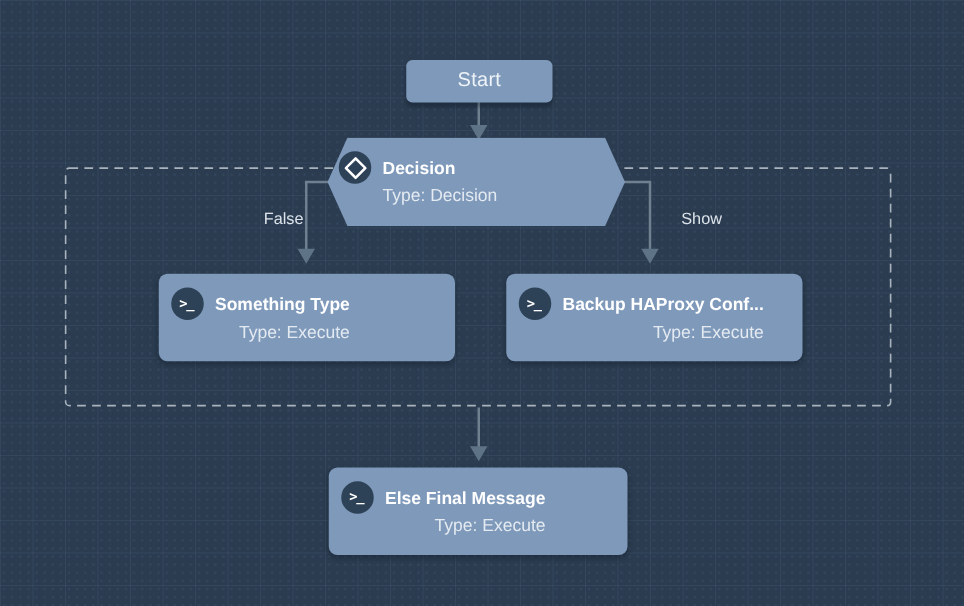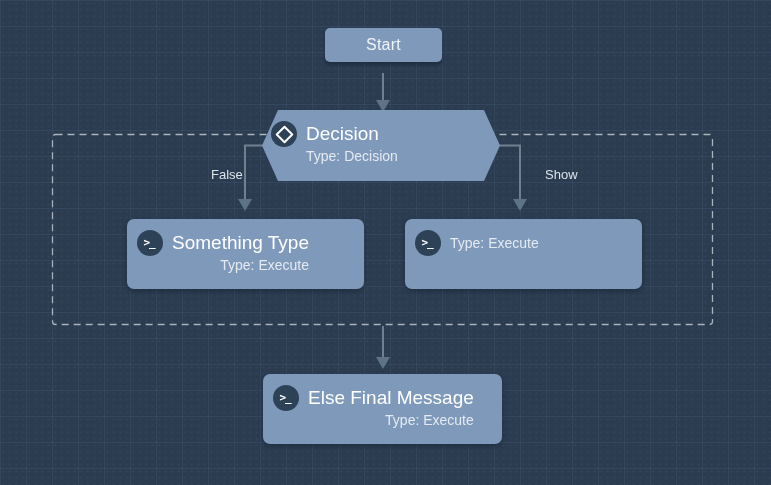--- a/index.html
+++ b/index.html
@@ -24,21 +24,21 @@
     background-size:26px 26px, 26px 26px, 6.5px 6.5px;
     font-family:"Liberation Sans", sans-serif;
   }
   svg.edges{position:absolute;left:0;top:0;z-index:1;display:block;}
   .edge-line{stroke:var(--edge-color);stroke-width:2;fill:none;}
   .edge-arrow{fill:var(--arrow-color);stroke:none;}
   .dashed-box{fill:none;stroke:var(--dash-color);stroke-width:1.3;stroke-dasharray:7 5;}
 
   .node{position:absolute;z-index:2;background:var(--node-bg);}
   .node-start{
-    left:325px;top:28px;width:117px;height:34px;border-radius:5px;
+    left:325px;top:48px;width:117px;height:34px;border-radius:5px;
     display:flex;align-items:center;justify-content:center;
     color:#eef3f8;font-size:16px;letter-spacing:0.2px;
     box-shadow:0 3px 3px rgba(8,18,30,0.30);
     cursor:pointer;
   }
   .node-hex{
     left:262px;top:110px;width:238px;height:71px;
     clip-path:polygon(0 50%, 16px 0, calc(100% - 16px) 0, 100% 50%, calc(100% - 16px) 100%, 16px 100%);
     display:flex;align-items:flex-start;
     padding:13px 0 0 9px;box-sizing:border-box;
@@ -64,21 +64,21 @@
   .diamond-shape{
     width:9px;height:9px;border:2px solid #ffffff;border-radius:1px;
     transform:rotate(45deg);
   }
   .glyph{
     color:#ffffff;font-family:"DejaVu Sans Mono", monospace;
     font-weight:bold;font-size:11px;letter-spacing:-1px;
     transform:translate(-1px,-1px);
   }
   .ntext{display:flex;flex-direction:column;min-width:0;}
-  .ntitle{color:var(--title-color);font-size:19px;font-weight:normal;line-height:22px;white-space:nowrap;}
+  .ntitle{color:var(--title-color);font-size:14px;font-weight:bold;line-height:22px;white-space:nowrap;}
   .nsub{color:var(--subtitle-color);font-size:14px;line-height:22px;white-space:nowrap;text-align:right;}
 
   .branch-label{position:absolute;z-index:2;font-size:13px;color:var(--label-color);margin-left:12px;}
   .label-false{left:199px;top:167px;}
   .label-true{left:533px;top:167px;}
 </style>
 </head>
 <body>
 
 <div class="canvas">
@@ -126,20 +126,21 @@
       <span class="ntitle">Something Type</span>
       <span class="nsub">Type: Execute</span>
     </span>
   </div>
 
   <div class="node node-card pos-backup">
     <span class="icon-circle">
       <span class="glyph">&gt;_</span>
     </span>
     <span class="ntext">
+      <span class="ntitle">Backup HAProxy Conf...</span>
       <span class="nsub">Type: Execute</span>
     </span>
   </div>
 
   <div class="node node-card pos-final">
     <span class="icon-circle">
       <span class="glyph">&gt;_</span>
     </span>
     <span class="ntext">
       <span class="ntitle">Else Final Message</span>

